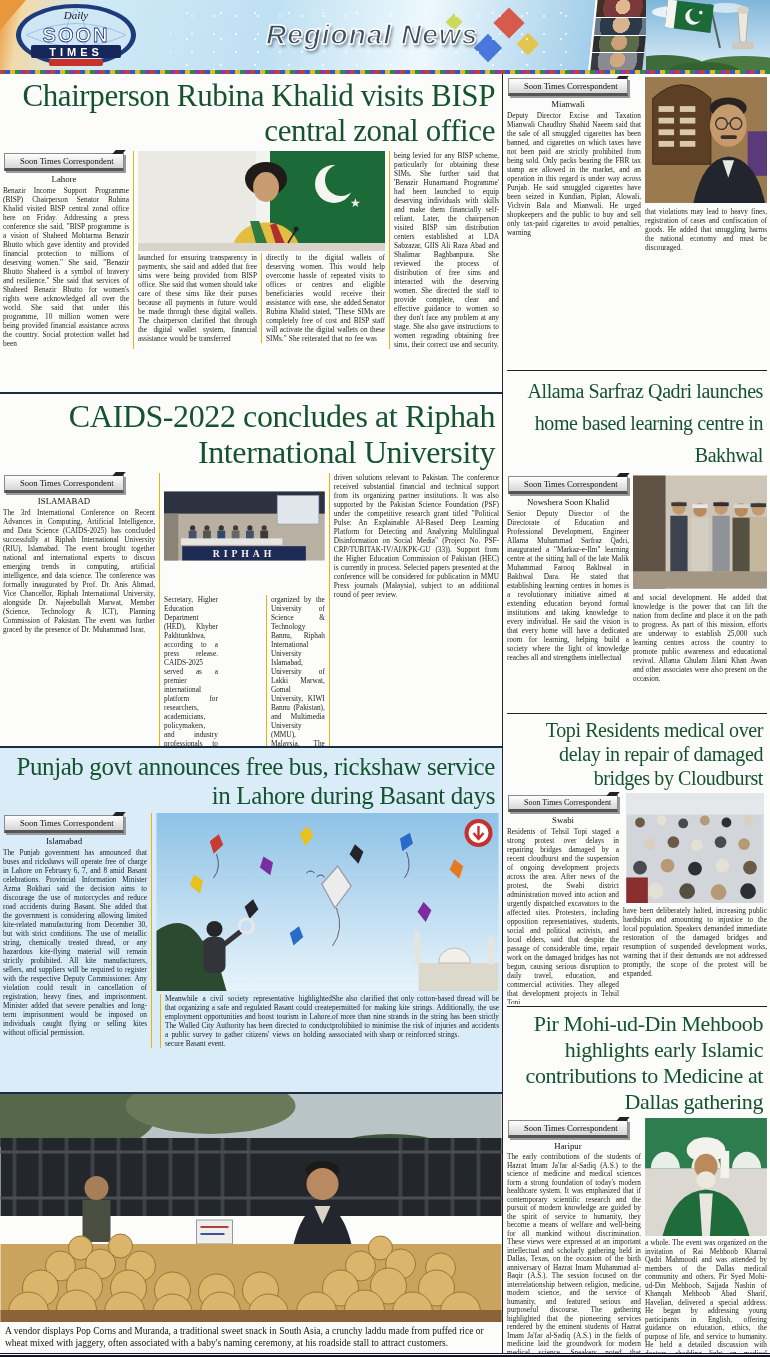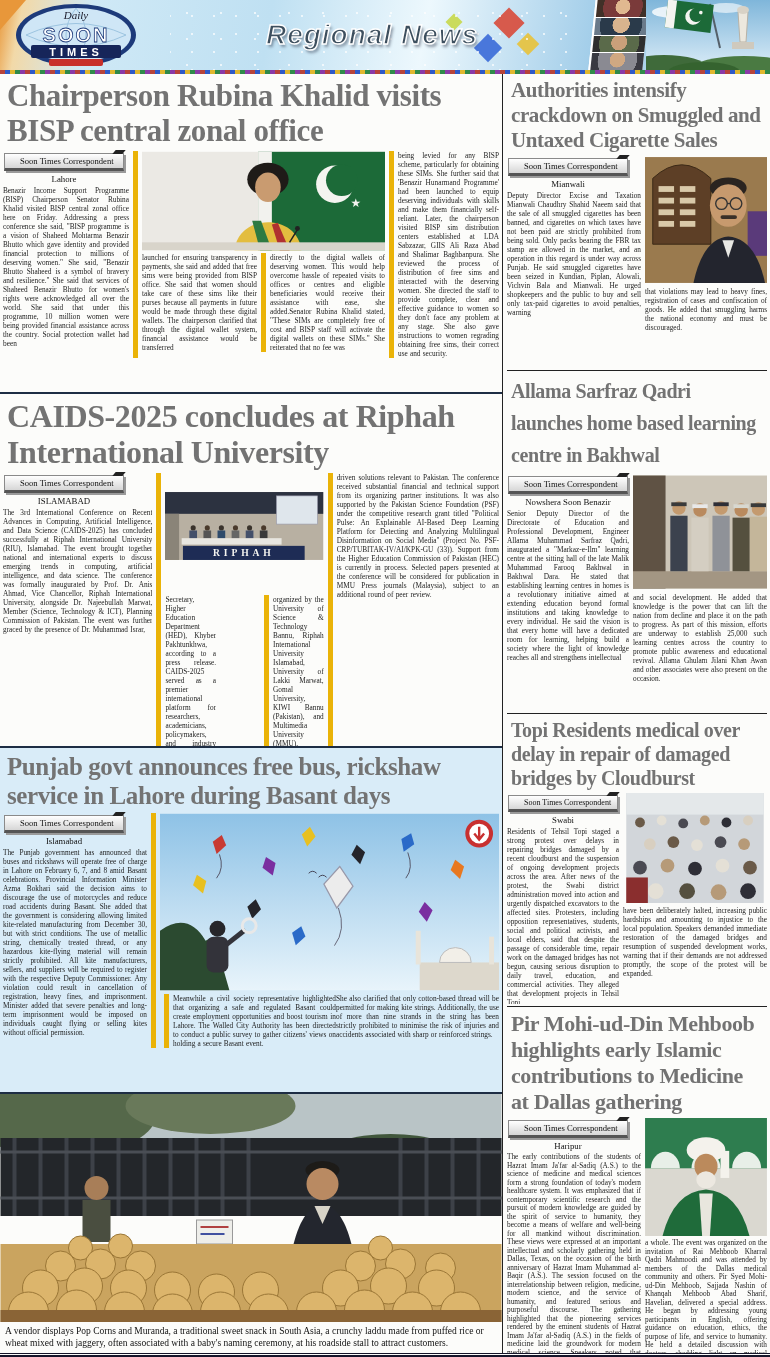--- a/index.html
+++ b/index.html
@@ -31,32 +31,32 @@
   .cg2{background:radial-gradient(circle at 50% 38%,#d8b48e 0 30%,#2a3a4a 31% 75%,#6a7a8a 76%);}
   .cg3{background:radial-gradient(circle at 50% 40%,#caa07a 0 28%,#5a6a4a 29% 72%,#2e2e2e 73%);}
   .cg4{background:radial-gradient(circle at 50% 40%,#d0a882 0 27%,#8a8a92 28% 70%,#3a3a42 71%);}
   .minar{width:124px;height:70px;z-index:2;}
   .rule-dots{height:4px;background:repeating-linear-gradient(90deg,
     #b8443a 0 5px,#2e5ac8 5px 10px,#e0b82e 10px 15px,#2e8a4a 15px 20px,#8a3aa8 20px 25px);}
   
   .content{display:flex;height:1283px;overflow:hidden;}
   .left{width:503px;border-right:1.6px solid #222;display:flex;flex-direction:column;overflow:hidden;}
   .right{flex:1;display:flex;flex-direction:column;padding:2px 3px 0 4px;overflow:hidden;}
-  .headline{font-weight:bold;text-align:left;letter-spacing:-.4px;color:#737373;margin:2px 4px 3px;}
+  .headline{font-weight:normal;text-align:right;letter-spacing:-.4px;color:#14532d;margin:2px 4px 3px;}
   .h31{font-size:31px;line-height:35px;}
   .h32{font-size:32px;line-height:36px;}
   .h25{font-size:25px;line-height:29px;}
   .h21{font-size:21px;line-height:25px;}
   .h20{font-size:20px;line-height:32px;}
   .h205{font-size:20px;line-height:24px;}
   .h22{font-size:22px;line-height:26px;}
   .bodytext{font-size:7.3px;line-height:9px;text-align:justify;color:#1c1c1c;word-spacing:.4px;overflow:hidden;}
   .tight{line-height:8.5px;}
   .row{display:flex;}
-  .vrule{border-left:5px solid #eab308;padding-left:4px;margin-left:4px;}
+  .vrule{border-left:1px solid #eab308;padding-left:4px;margin-left:4px;}
   .half{flex:1;}
   .corr{width:120px;margin:2px 0 2px 1px;text-align:center;}
   .corr-band{position:relative;background:linear-gradient(180deg,#ffffff,#d6d6d6);
     border:1px solid #8a8a8a;border-bottom:3px solid #555;box-shadow:2px 2px 0 #9a9a9a;
     font-size:8.6px;font-weight:normal;padding:2px 15px;white-space:nowrap;}
   .corr-band::before{content:"";position:absolute;right:-1px;top:-4px;width:10px;height:4px;
     background:#222;transform:skewX(-40deg);}
   .corr-city{font-size:8.8px;padding-top:3px;}
   .sep{border-top:1.6px solid #222;margin:2px 0;}
   .lsep{border-top:2px solid #1d2d44;}
@@ -175,21 +175,21 @@
             </div>
           </div>
           <div class="a1c4 vrule">
             <p class="bodytext">being levied for any BISP scheme, particularly for obtaining these SIMs. She further said that 'Benazir Hunarmand Programme' had been launched to equip deserving individuals with skills and make them financially self-reliant. Later, the chairperson visited BISP sim distribution centers established at LDA Sabzazar, GIIS Ali Raza Abad and Shalimar Baghbanpura. She reviewed the process of distribution of free sims and interacted with the deserving women. She directed the staff to provide complete, clear and effective guidance to women so they don't face any problem at any stage. She also gave instructions to women regrading obtaining free sims, their correct use and security.</p>
           </div>
         </div>
       </section>
       <div class="lsep"></div>
 
       <section class="article a3">
-        <h2 class="headline h32">CAIDS-2025 concludes at Riphah International University</h2>
+        <h2 class="headline h32">CAIDS-2022 concludes at Riphah International University</h2>
         <div class="row">
           <div class="a1c1">
             <div class="corr">
               <div class="corr-band">Soon Times Correspondent</div>
               <div class="corr-city">ISLAMABAD</div>
             </div>
             <p class="bodytext">The 3rd International Conference on Recent Advances in Computing, Artificial Intelligence, and Data Science (CAIDS-2025) has concluded successfully at Riphah International University (RIU), Islamabad. The event brought together national and international experts to discuss emerging trends in computing, artificial intelligence, and data science. The conference was formally inaugurated by Prof. Dr. Anis Ahmad, Vice Chancellor, Riphah International University, alongside Dr. Najeebullah Marwat, Member (Science, Technology &amp; ICT), Planning Commission of Pakistan. The event was further graced by the presence of Dr. Muhammad Israr,</p>
           </div>
           <div class="a1mid vrule">
             <svg class="photo" width="247" height="106" viewBox="0 0 247 106">
@@ -352,21 +352,20 @@
           </g>
           <rect y="216" width="501" height="12" fill="#8a6436"></rect>
         </svg>
         <figcaption class="caption">A vendor displays Pop Corns and Muranda, a traditional sweet snack in South Asia, a crunchy laddu made from puffed rice or wheat mixed with jaggery, often associated with a baby's naming ceremony, at his roadside stall to attract customers.</figcaption>
       </figure>
     </div>
 
     <div class="right">
 
       <section class="r-art a2">
-        <h2 class="headline h21">Authorities intensify crackdown on Smuggled and Untaxed Cigarette Sales</h2>
         <div class="row">
           <div style="width:134px;">
             <div class="corr">
               <div class="corr-band">Soon Times Correspondent</div>
               <div class="corr-city">Mianwali</div>
             </div>
             <p class="bodytext">Deputy Director Excise and Taxation Mianwali Chaudhry Shahid Naeem said that the sale of all smuggled cigarettes has been banned, and cigarettes on which taxes have not been paid are strictly prohibited from being sold. Only packs bearing the FBR tax stamp are allowed in the market, and an operation in this regard is under way across Punjab. He said smuggled cigarettes have been seized in Kundian, Piplan, Alowali, Vichvin Bala and Mianwali. He urged shopkeepers and the public to buy and sell only tax-paid cigarettes to avoid penalties, warning</p>
           </div>
           <div class="half" style="padding-left:4px;">
             <svg class="photo" width="122" height="128" viewBox="0 0 126 130">
@@ -397,21 +396,21 @@
         </div>
       </section>
       <div class="sep"></div>
 
       <section class="r-art a4">
         <h2 class="headline h20">Allama Sarfraz Qadri launches home based learning centre in Bakhwal</h2>
         <div class="row">
           <div style="width:122px;">
             <div class="corr">
               <div class="corr-band">Soon Times Correspondent</div>
-              <div class="corr-city">Nowshera Soon Benazir</div>
+              <div class="corr-city">Nowshera Soon Khalid</div>
             </div>
             <p class="bodytext">Senior Deputy Director of the Directorate of Education and Professional Development, Engineer Allama Muhammad Sarfraz Qadri, inaugurated a "Markaz-e-Ilm" learning centre at the sitting hall of the late Malik Muhammad Farooq Bakhwal in Bakhwal Dara. He stated that establishing learning centres in homes is a revolutionary initiative aimed at extending education beyond formal institutions and taking knowledge to every individual. He said the vision is that every home will have a dedicated room for learning, helping build a society where the light of knowledge reaches all and strengthens intellectual</p>
           </div>
           <div class="half" style="padding-left:4px;">
             <svg class="photo" width="134" height="116" viewBox="0 0 140 118">
               <rect width="140" height="118" fill="#cdc6b8"></rect>
               <rect width="34" height="118" fill="#5f5244"></rect>
               <rect y="100" width="140" height="18" fill="#a39683"></rect>
               <g>
                 <circle cx="48" cy="34" r="7" fill="#c49a6e"></circle>

